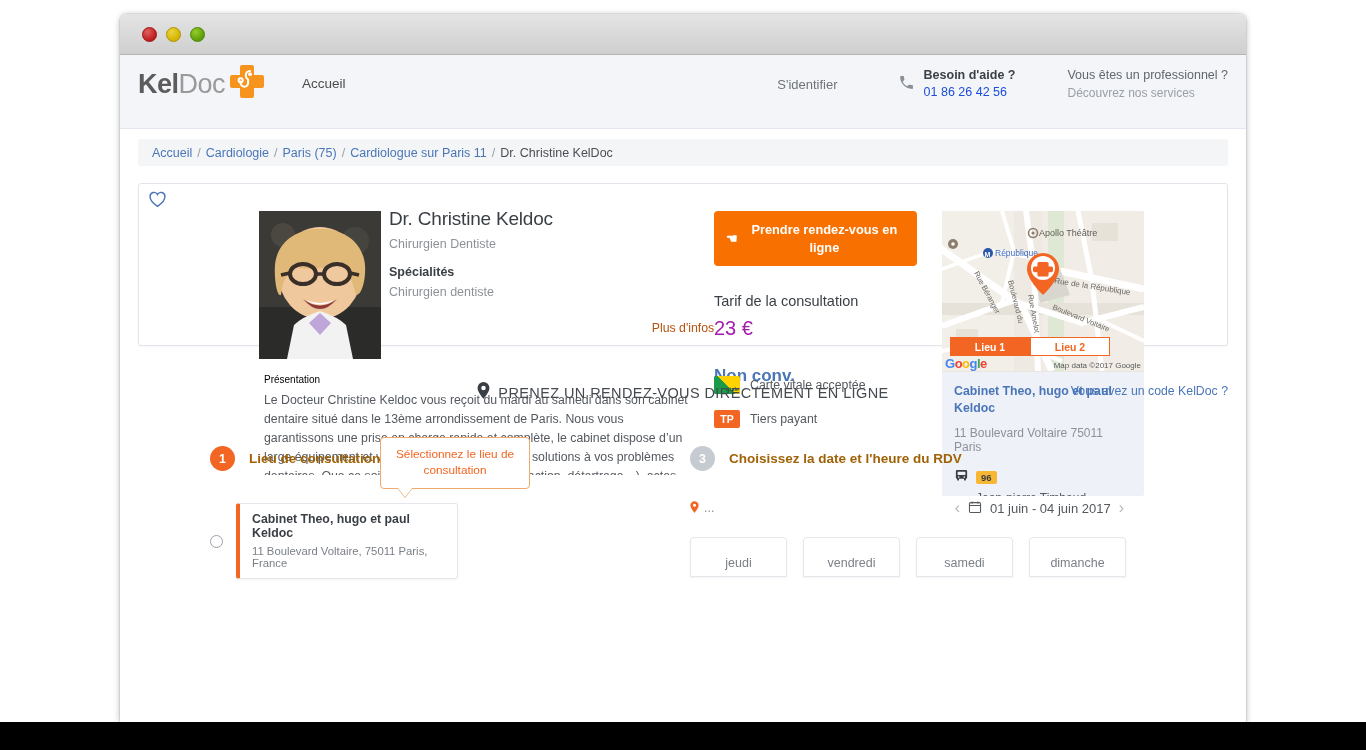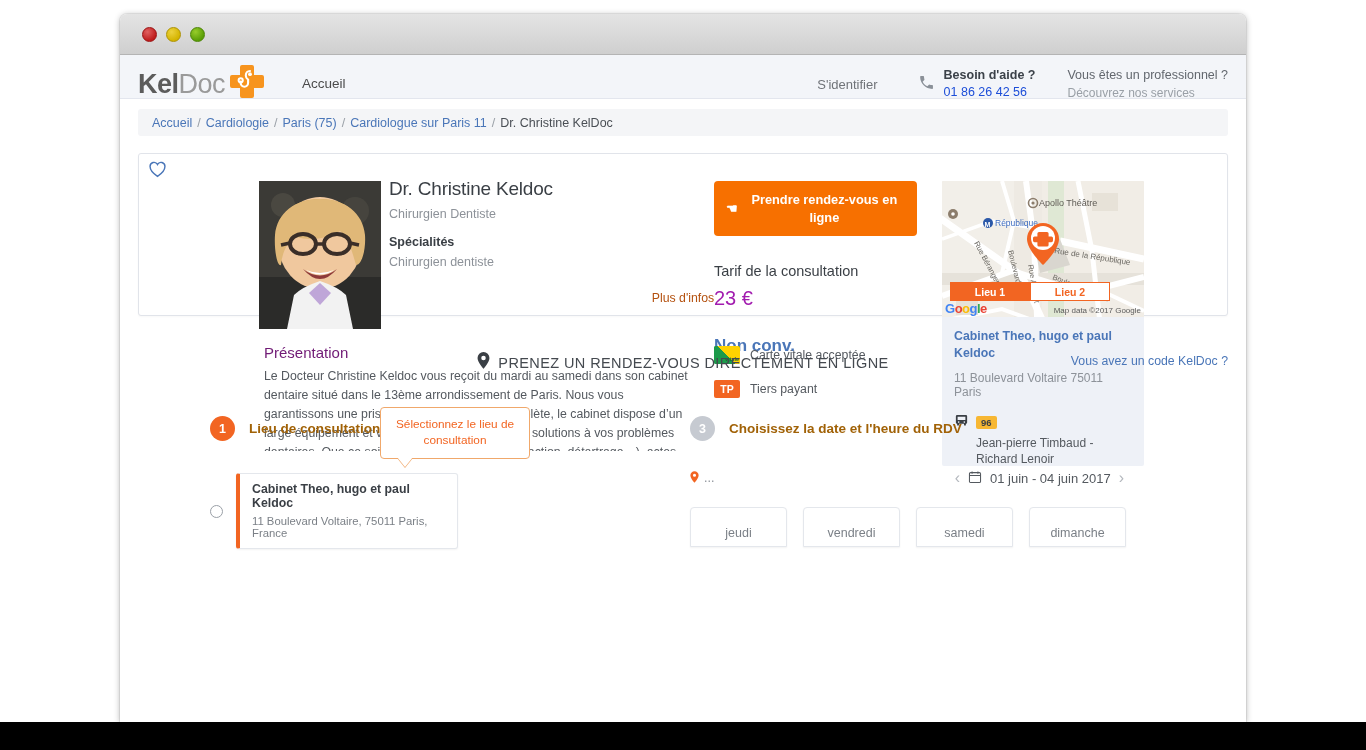--- a/index.html
+++ b/index.html
@@ -35,32 +35,32 @@
   .light.red    { background: radial-gradient(circle at 35% 30%, #e06060, #bf1c1c 70%); border: 1px solid #9b1111; }
   .light.yellow { background: radial-gradient(circle at 35% 30%, #ecd23e, #d4b400 70%); border: 1px solid #ad9200; }
   .light.green  { background: radial-gradient(circle at 35% 30%, #97cc2b, #5a9e06 70%); border: 1px solid #4c8505; }
 
   .viewport {
     position: relative; width: 100%; height: 667px; background: #fff; overflow: hidden;
   }
 
   
   .site-header {
-    position: relative; height: 44px; background: #f3f5f9;
+    position: relative; height: 74px; background: #f3f5f9;
     border-bottom: 1px solid #e3e6ee;
   }
   .brand { position: absolute; left: 18px; top: 10px; display: flex; align-items: center; }
   .brand-kel { font-size: 27px; font-weight: bold; color: #5c5c5c; letter-spacing: -0.5px; }
   .brand-doc { font-size: 27px; font-weight: normal; color: #9a9a9a; letter-spacing: -0.5px; }
   .brand-cross { margin-left: 4px; }
   .nav-accueil {
     position: absolute; left: 182px; top: 21px;
     font-size: 13.5px; color: #4b4b4b;
   }
-  .hdr-right { position: absolute; right: 18px; top: 0; height: 58px; display: flex; align-items: center; }
+  .hdr-right { position: absolute; right: 18px; top: 0; height: 58px; display: flex; align-items: center; gap: 20px; }
   .sidentifier { font-size: 13px; color: #6f7378; margin-right: 40px; }
   .help-block { display: flex; align-items: center; margin-right: 32px; }
   .phone-ico { margin-right: 9px; color: #8a9098; }
   .help-t1 { font-size: 12.5px; font-weight: bold; color: #3b4149; line-height: 1.4; }
   .help-t2 { font-size: 12.5px; color: #1d4ed8; line-height: 1.4; }
   .pro-t1 { font-size: 12.5px; color: #62676e; line-height: 1.5; }
   .pro-t2 { font-size: 12px; color: #9aa0a7; line-height: 1.5; }
 
   
   .crumbbar {
@@ -89,21 +89,21 @@
   }
   .photo svg { display: block; }
 
   .info { position: absolute; left: 250px; top: 24px; width: 300px; }
   .doc-name { font-size: 19px; color: #3a3f45; font-weight: normal; letter-spacing: -0.2px; }
   .doc-job { font-size: 12.5px; color: #8d9299; margin-top: 7px; }
   .spec-title { font-size: 12.5px; color: #3a3f45; font-weight: bold; margin-top: 14px; }
   .spec-val { font-size: 12.5px; color: #8d9299; margin-top: 6px; }
 
   .presentation { position: absolute; left: 125px; top: 190px; width: 425px; }
-  .pres-title { font-size: 15px; color: #701a75; }
+  .pres-title { font-size: 10px; color: #000000; }
   .pres-body {
     font-size: 12.3px; color: #54595f; line-height: 1.55; margin-top: 6px;
     max-height: 84px; overflow: hidden;
   }
 
   .rdv-col { position: absolute; left: 575px; top: 27px; width: 205px; }
   .btn-rdv {
     display: flex; align-items: center; justify-content: center; text-align: center;
     width: 203px; height: 55px; background: #f77000; border-radius: 4px;
     color: #fff; font-size: 12.8px; font-weight: bold; line-height: 1.35;
@@ -134,21 +134,21 @@
   }
   .plusinfos span {
     font-size: 12.3px; color: #b4510f; cursor: pointer;
   }
 
   
   .map-panel {
     position: absolute; left: 803px; top: 27px; width: 202px; height: 285px;
     background: #eef1f7; overflow: hidden; border-radius: 2px;
   }
-  .map-img { position: relative; width: 202px; height: 136px; overflow: hidden; background: #eae6df; }
+  .map-img { position: relative; width: 202px; height: 161px; overflow: hidden; background: #eae6df; }
   .map-svg { position: absolute; left: 0; top: 0; }
   .lieu-tabs { position: absolute; left: 8px; bottom: 16px; display: flex; }
   .lieu-tab {
     width: 80px; height: 19px; display: flex; align-items: center; justify-content: center;
     font-size: 10.5px; font-weight: bold; border: 1px solid #f26522; cursor: pointer;
   }
   .lieu-tab.active { background: #f26522; color: #fff; }
   .lieu-tab.inactive { background: #ffffff; color: #f26522; }
   .gmark { position: absolute; left: 3px; bottom: 1px; font-size: 13px; font-weight: bold; letter-spacing: -0.5px; }
   .gmark b:nth-child(1){color:#4285f4}.gmark b:nth-child(2){color:#ea4335}

